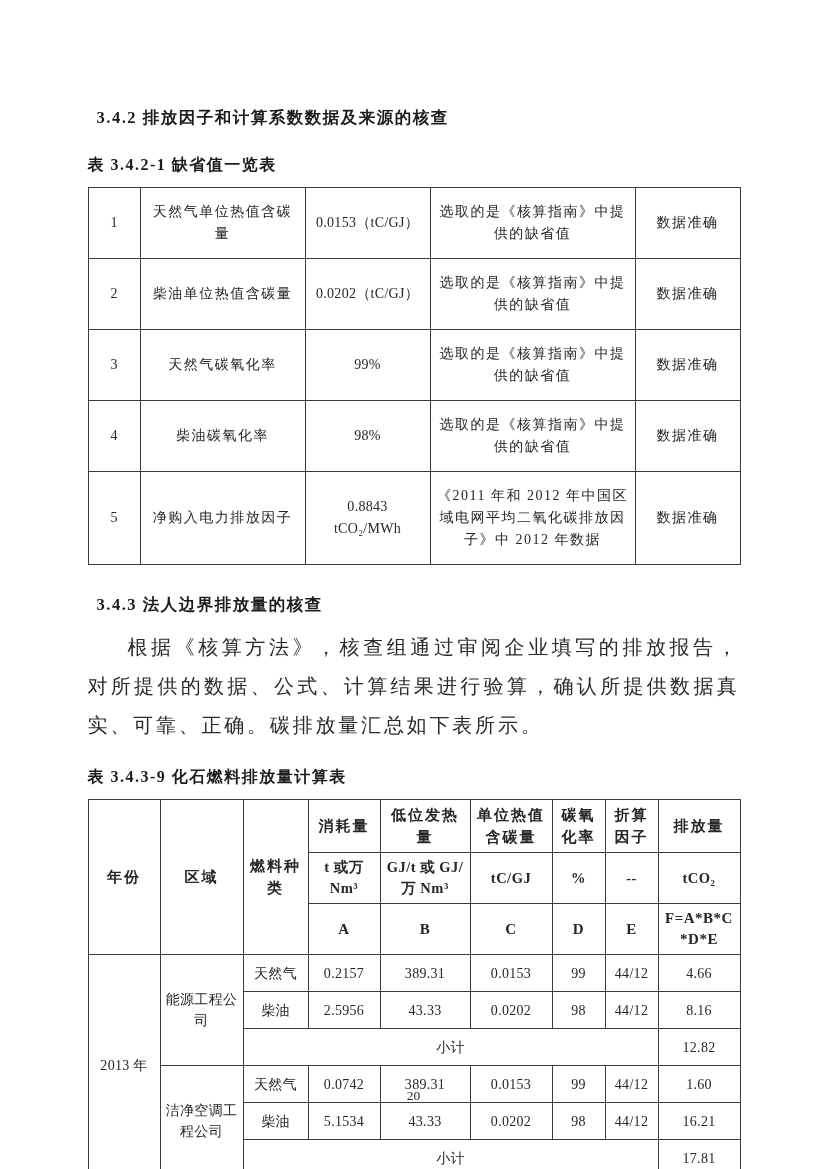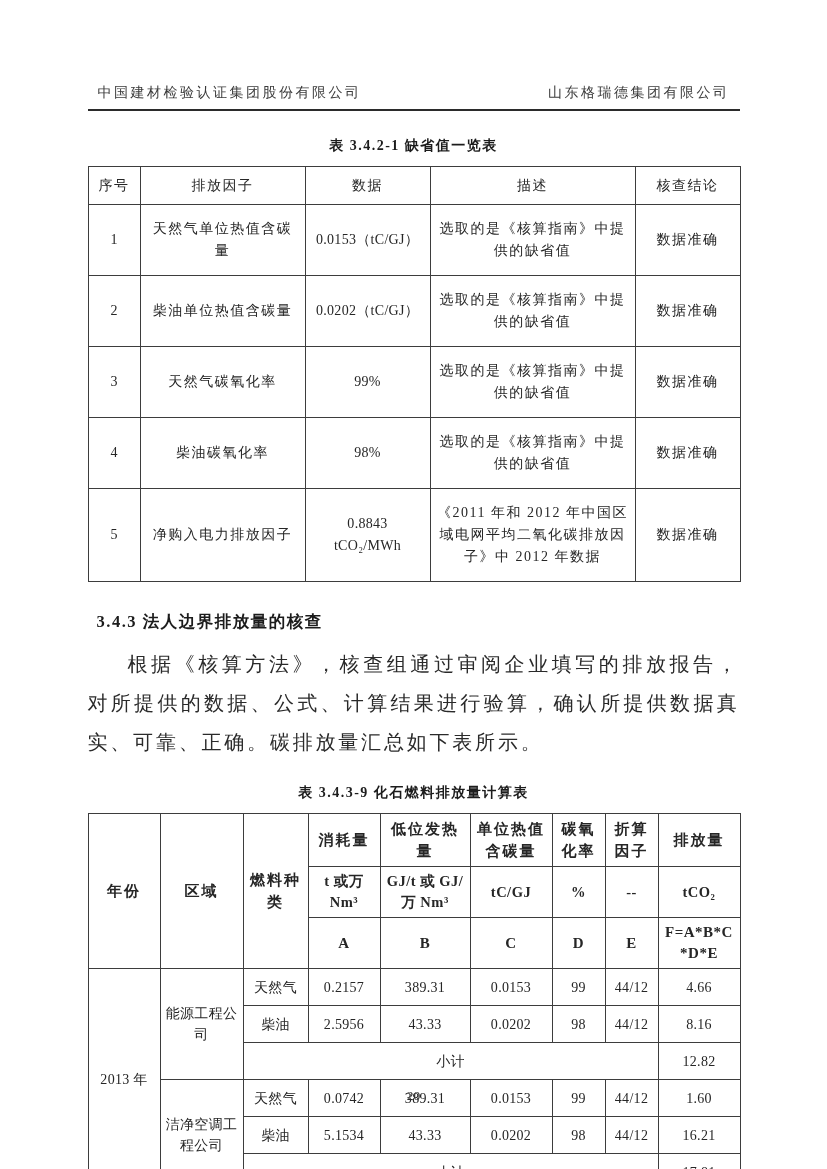--- a/index.html
+++ b/index.html
@@ -30,22 +30,22 @@
   
   .sec-heading {
     margin-top: 23px;
     font-size: 16.5px;
     font-weight: bold;
     letter-spacing: 1.5px;
     padding-left: 9px;
   }
   .tbl-caption {
     margin-top: 26px;
-    text-align: center;
-    font-size: 14px;
+    text-align: left;
+    font-size: 16px;
     font-weight: bold;
     letter-spacing: 1.5px;
   }
   
   .para {
     margin-top: 12px;
     font-size: 20px;
     line-height: 39px;
     letter-spacing: 2.8px;
     text-align: justify;
@@ -114,43 +114,33 @@
     font-size: 13.5px;
     color: #2a2a2a;
     font-family: Liberation Serif, serif;
   }
 </style>
 </head>
 <body>
 
 <div class="content">
 
-  <div class="page-header">
-    <span>中国建材检验认证集团股份有限公司</span>
-    <span>山东格瑞德集团有限公司</span>
-  </div>
-
+
+  <div class="sec-heading">3.4.2 排放因子和计算系数数据及来源的核查</div>
   <div class="tbl-caption">表 3.4.2-1 缺省值一览表</div>
 
   <table class="t1">
     <colgroup>
       <col style="width:52px">
         <col style="width:165px">
         <col style="width:125px">
         <col style="width:205px">
         <col style="width:105px">
     </colgroup>
     <tbody>
-        <tr class="th-row">
-      <td>序号</td>
-      <td>排放因子</td>
-      <td>数据</td>
-      <td>描述</td>
-      <td>核查结论</td>
-    </tr>
     <tr>
       <td class="c-no">1</td>
       <td class="c-factor">天然气单位热值含碳量</td>
       <td class="num">0.0153（tC/GJ）</td>
       <td class="c-desc">选取的是《核算指南》中提供的缺省值</td>
       <td>数据准确</td>
     </tr>
     <tr>
       <td class="c-no">2</td>
       <td class="c-factor">柴油单位热值含碳量</td>

